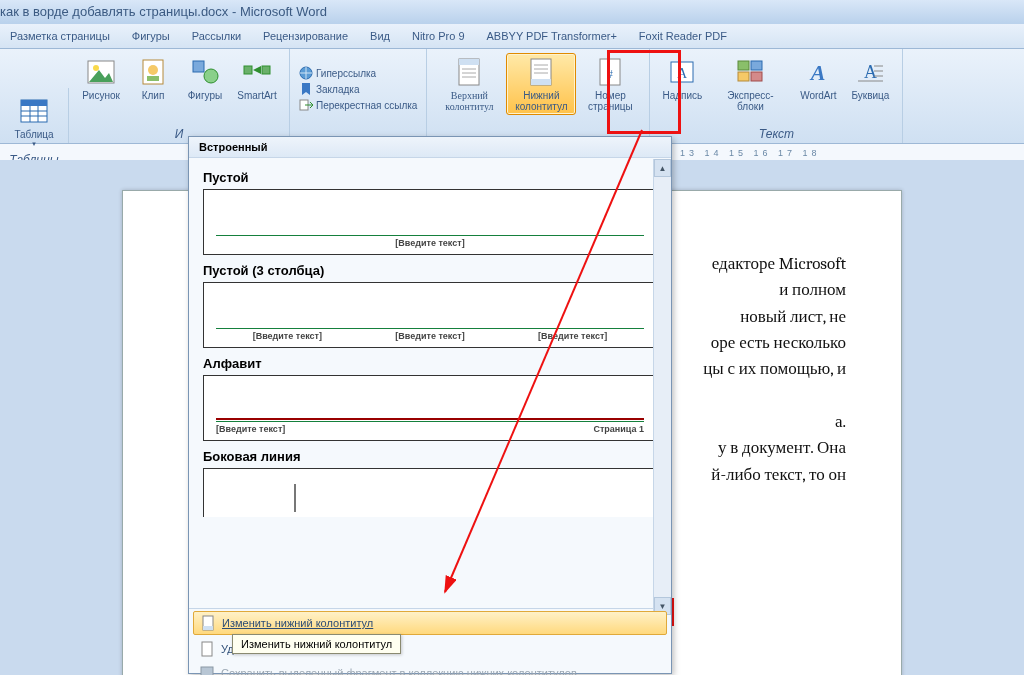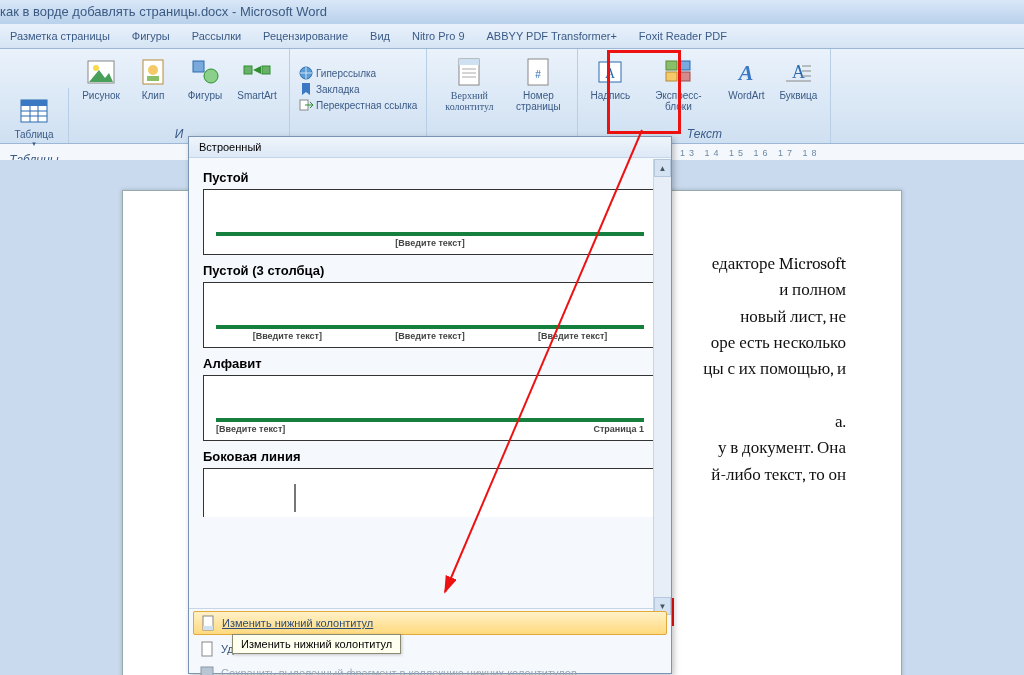--- a/index.html
+++ b/index.html
@@ -31,28 +31,28 @@
   .doc-area{position:absolute; top:160px; left:0; right:0; bottom:0;
             background:#c9daee; display:flex; justify-content:center;}
   .page{width:780px; height:540px; background:#fff; border:1px solid #9aa;
         box-shadow:0 0 4px rgba(0,0,0,.2); margin-top:30px; padding:60px 55px;
         box-sizing:border-box; font-family:"Cambria","Georgia",serif;
         font-size:17px; line-height:1.55; color:#111;}
   
   .gallery{position:absolute; left:188px; top:136px; width:484px; height:538px;
            background:#f5f9fd; border:1px solid #7a95b4; box-shadow:2px 2px 6px rgba(0,0,0,.25);
            z-index:20; box-sizing:border-box;}
-  .gal-head{font-weight:normal; font-size:11px; padding:4px 10px;
+  .gal-head{font-weight:bold; font-size:11px; padding:4px 10px;
             background:linear-gradient(#eef4fb,#dde9f6); border-bottom:1px solid #c6d6e8;}
   .gal-body{padding:6px 14px; height:438px; overflow:hidden; position:relative;}
   .preset-label{font-weight:bold; font-size:13px; margin:6px 0 4px 0;}
   .preset-box{height:64px; border:1px solid #333; margin-bottom:8px;
               position:relative; background:#fff;}
   .inner-foot{position:absolute; left:12px; right:12px; bottom:6px;
-              border-top:4px solid #15803d; display:flex; justify-content:space-between;
+              border-top:1px solid #15803d; display:flex; justify-content:space-between;
               font-size:9px; color:#444; padding-top:2px; font-weight:bold;}
   .inner-foot.center{justify-content:center;}
   .inner-foot.threec span{flex:1; text-align:center;}
   .alpha-line{position:absolute; left:12px; right:12px; bottom:20px;
               height:2px; background:#900;}
   .side-box .bar{position:absolute; left:90px; bottom:5px; width:2px; height:28px;
                  background:#777;}
   .gal-scroll{position:absolute; right:0; top:22px; bottom:58px; width:17px;
               background:#e7eef7; border-left:1px solid #c6d6e8;}
   .gal-scroll .sb-btn{height:16px; background:#d5e2f1; border:1px solid #b4c7dc;
@@ -170,20 +170,30 @@
       <div class="bigbtn" style="width:60px;font-family:Liberation Serif, serif;">
         <svg class="icon" viewBox="0 0 32 32">
           <rect x="6" y="3" width="20" height="26" fill="#fff" stroke="#888"></rect>
           <rect x="6" y="3" width="20" height="6" fill="#cfe0f2"></rect>
           <line x1="9" y1="13" x2="23" y2="13" stroke="#aaa"></line>
           <line x1="9" y1="17" x2="23" y2="17" stroke="#aaa"></line>
           <line x1="9" y1="21" x2="23" y2="21" stroke="#aaa"></line>
         </svg>
         <span>Верхний колонтитул</span>
       </div>
+      <div class="bigbtn highlight" style="width:60px;">
+        <svg class="icon" viewBox="0 0 32 32">
+          <rect x="6" y="3" width="20" height="26" fill="#fff" stroke="#888"></rect>
+          <rect x="6" y="23" width="20" height="6" fill="#cfe0f2"></rect>
+          <line x1="9" y1="9" x2="23" y2="9" stroke="#aaa"></line>
+          <line x1="9" y1="13" x2="23" y2="13" stroke="#aaa"></line>
+          <line x1="9" y1="17" x2="23" y2="17" stroke="#aaa"></line>
+        </svg>
+        <span>Нижний колонтитул</span>
+      </div>
       <div class="bigbtn" style="width:54px;">
         <svg class="icon" viewBox="0 0 32 32">
           <rect x="6" y="3" width="20" height="26" fill="#fff" stroke="#888"></rect>
           <text x="16" y="22" font-size="10" text-anchor="middle" fill="#2b6bb0">#</text>
         </svg>
         <span>Номер страницы</span>
       </div>
     </div>
   </div>
 

